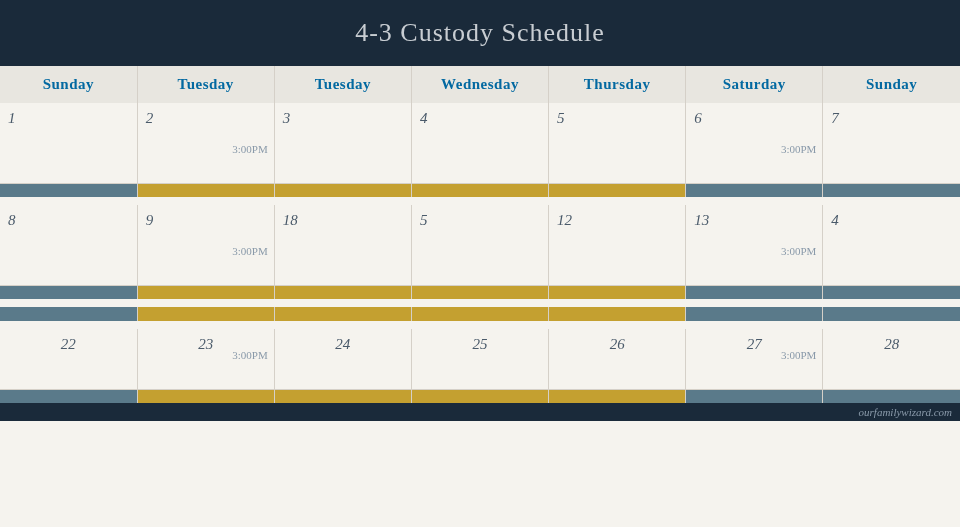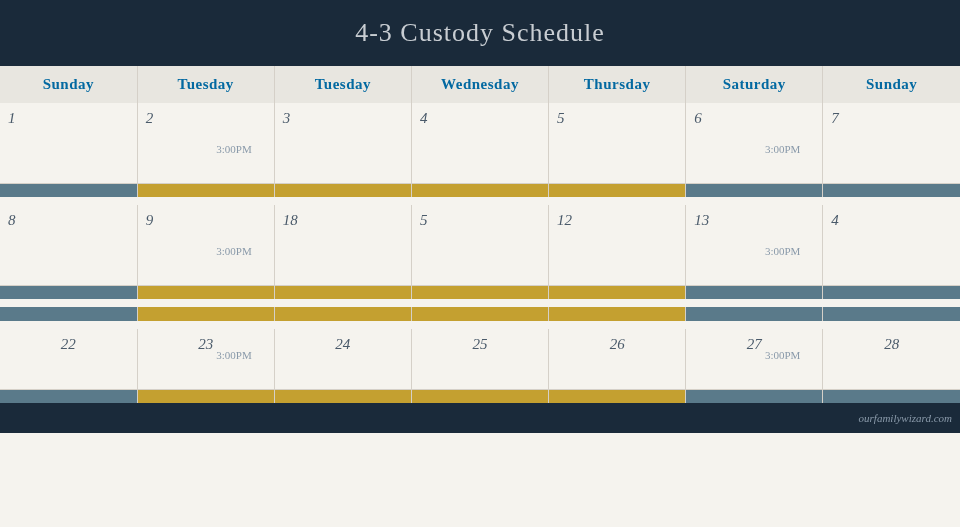--- a/index.html
+++ b/index.html
@@ -48,21 +48,21 @@
     }
     .day-cell:last-child { border-right: none; }
     .day-number {
       font-size: 15px;
       color: #4a5a6a;
       font-style: italic;
     }
     .time-label {
       position: absolute;
       bottom: 28px;
-      right: 22px;
+      right: 6px;
       font-size: 11px;
       color: #8a9aaa;
     }
     .bar-row {
       height: 14px;
       background: #f5f3ee;
     }
     .bar-cell {
       border-right: 1px solid #d5d0c8;
       padding: 0;
@@ -78,21 +78,21 @@
       height: 100%;
     }
     .spacer-row {
       height: 8px;
     }
     .spacer-cell {
       border-right: 1px solid #d5d0c8;
       background: #f5f3ee;
     }
     .spacer-cell:last-child { border-right: none; }
-    .watermark-row { height: 30px; }
+    .watermark-row { height: 18px; }
     .watermark-cell {
       background: #1a2a3a;
       text-align: right;
       padding-right: 8px;
       font-size: 11px;
       color: #8a9aaa;
       font-style: italic;
       vertical-align: middle;
     }
     .last-week-row { height: 60px; text-align: center; }

